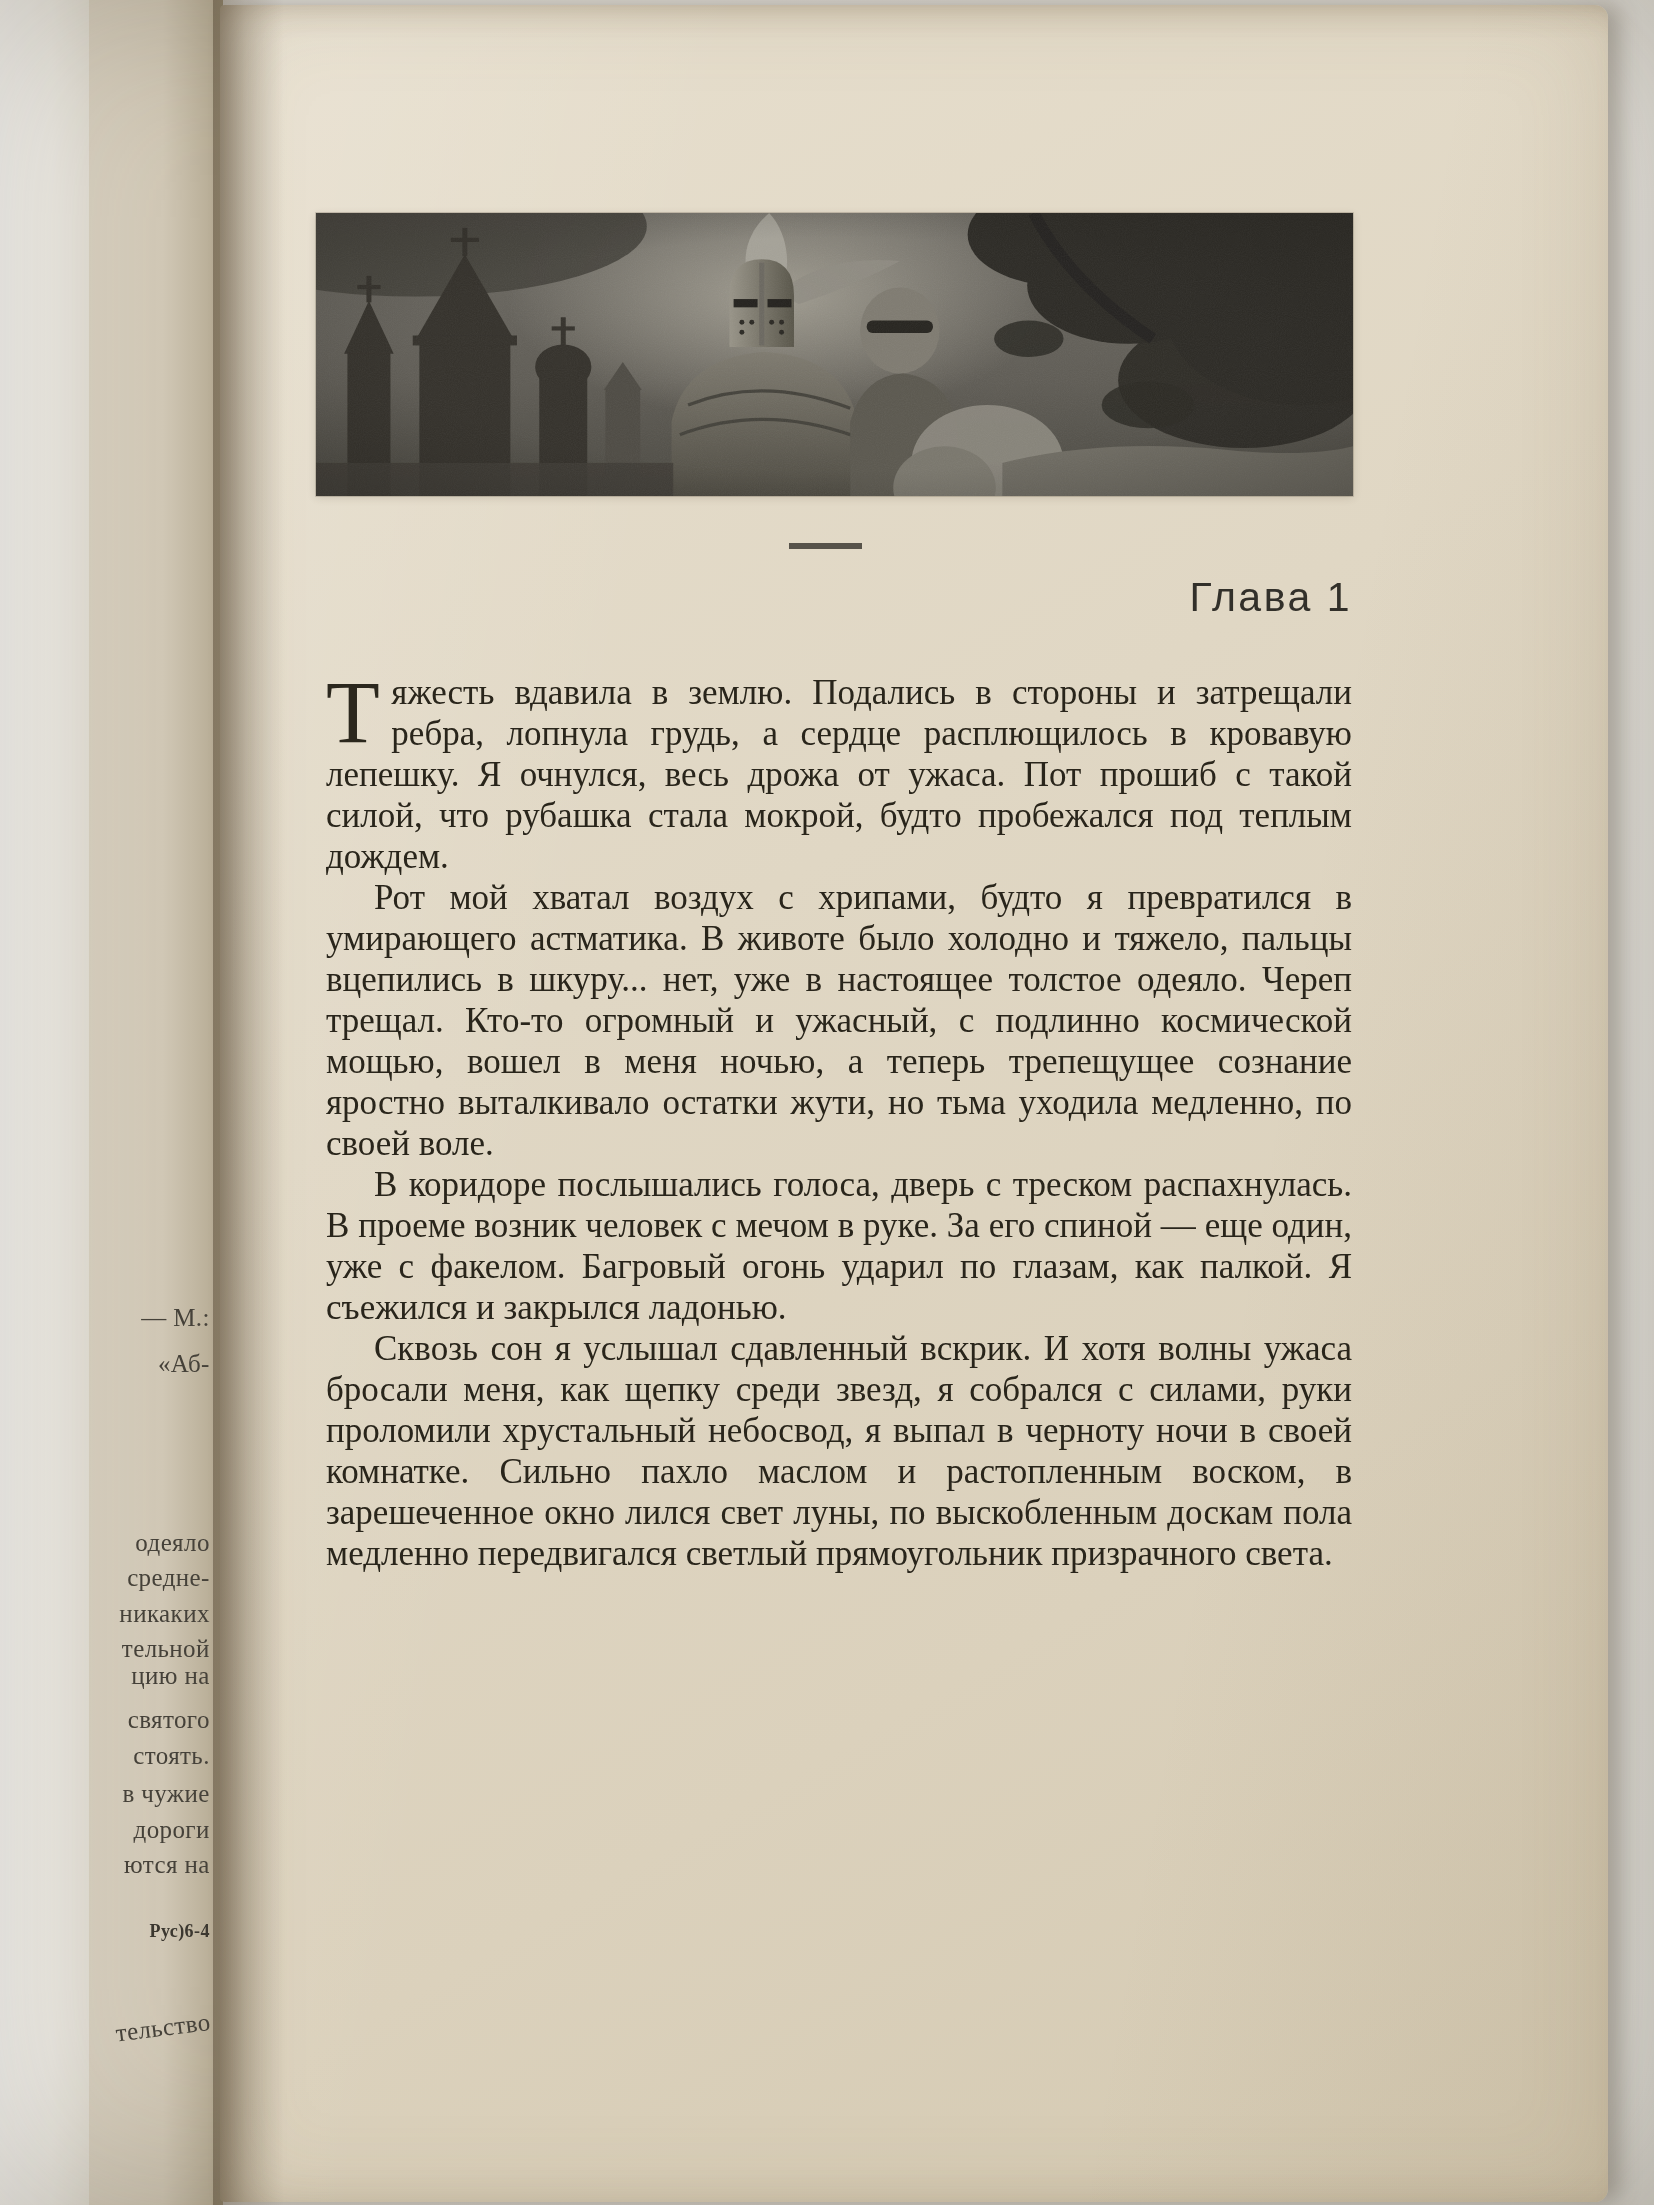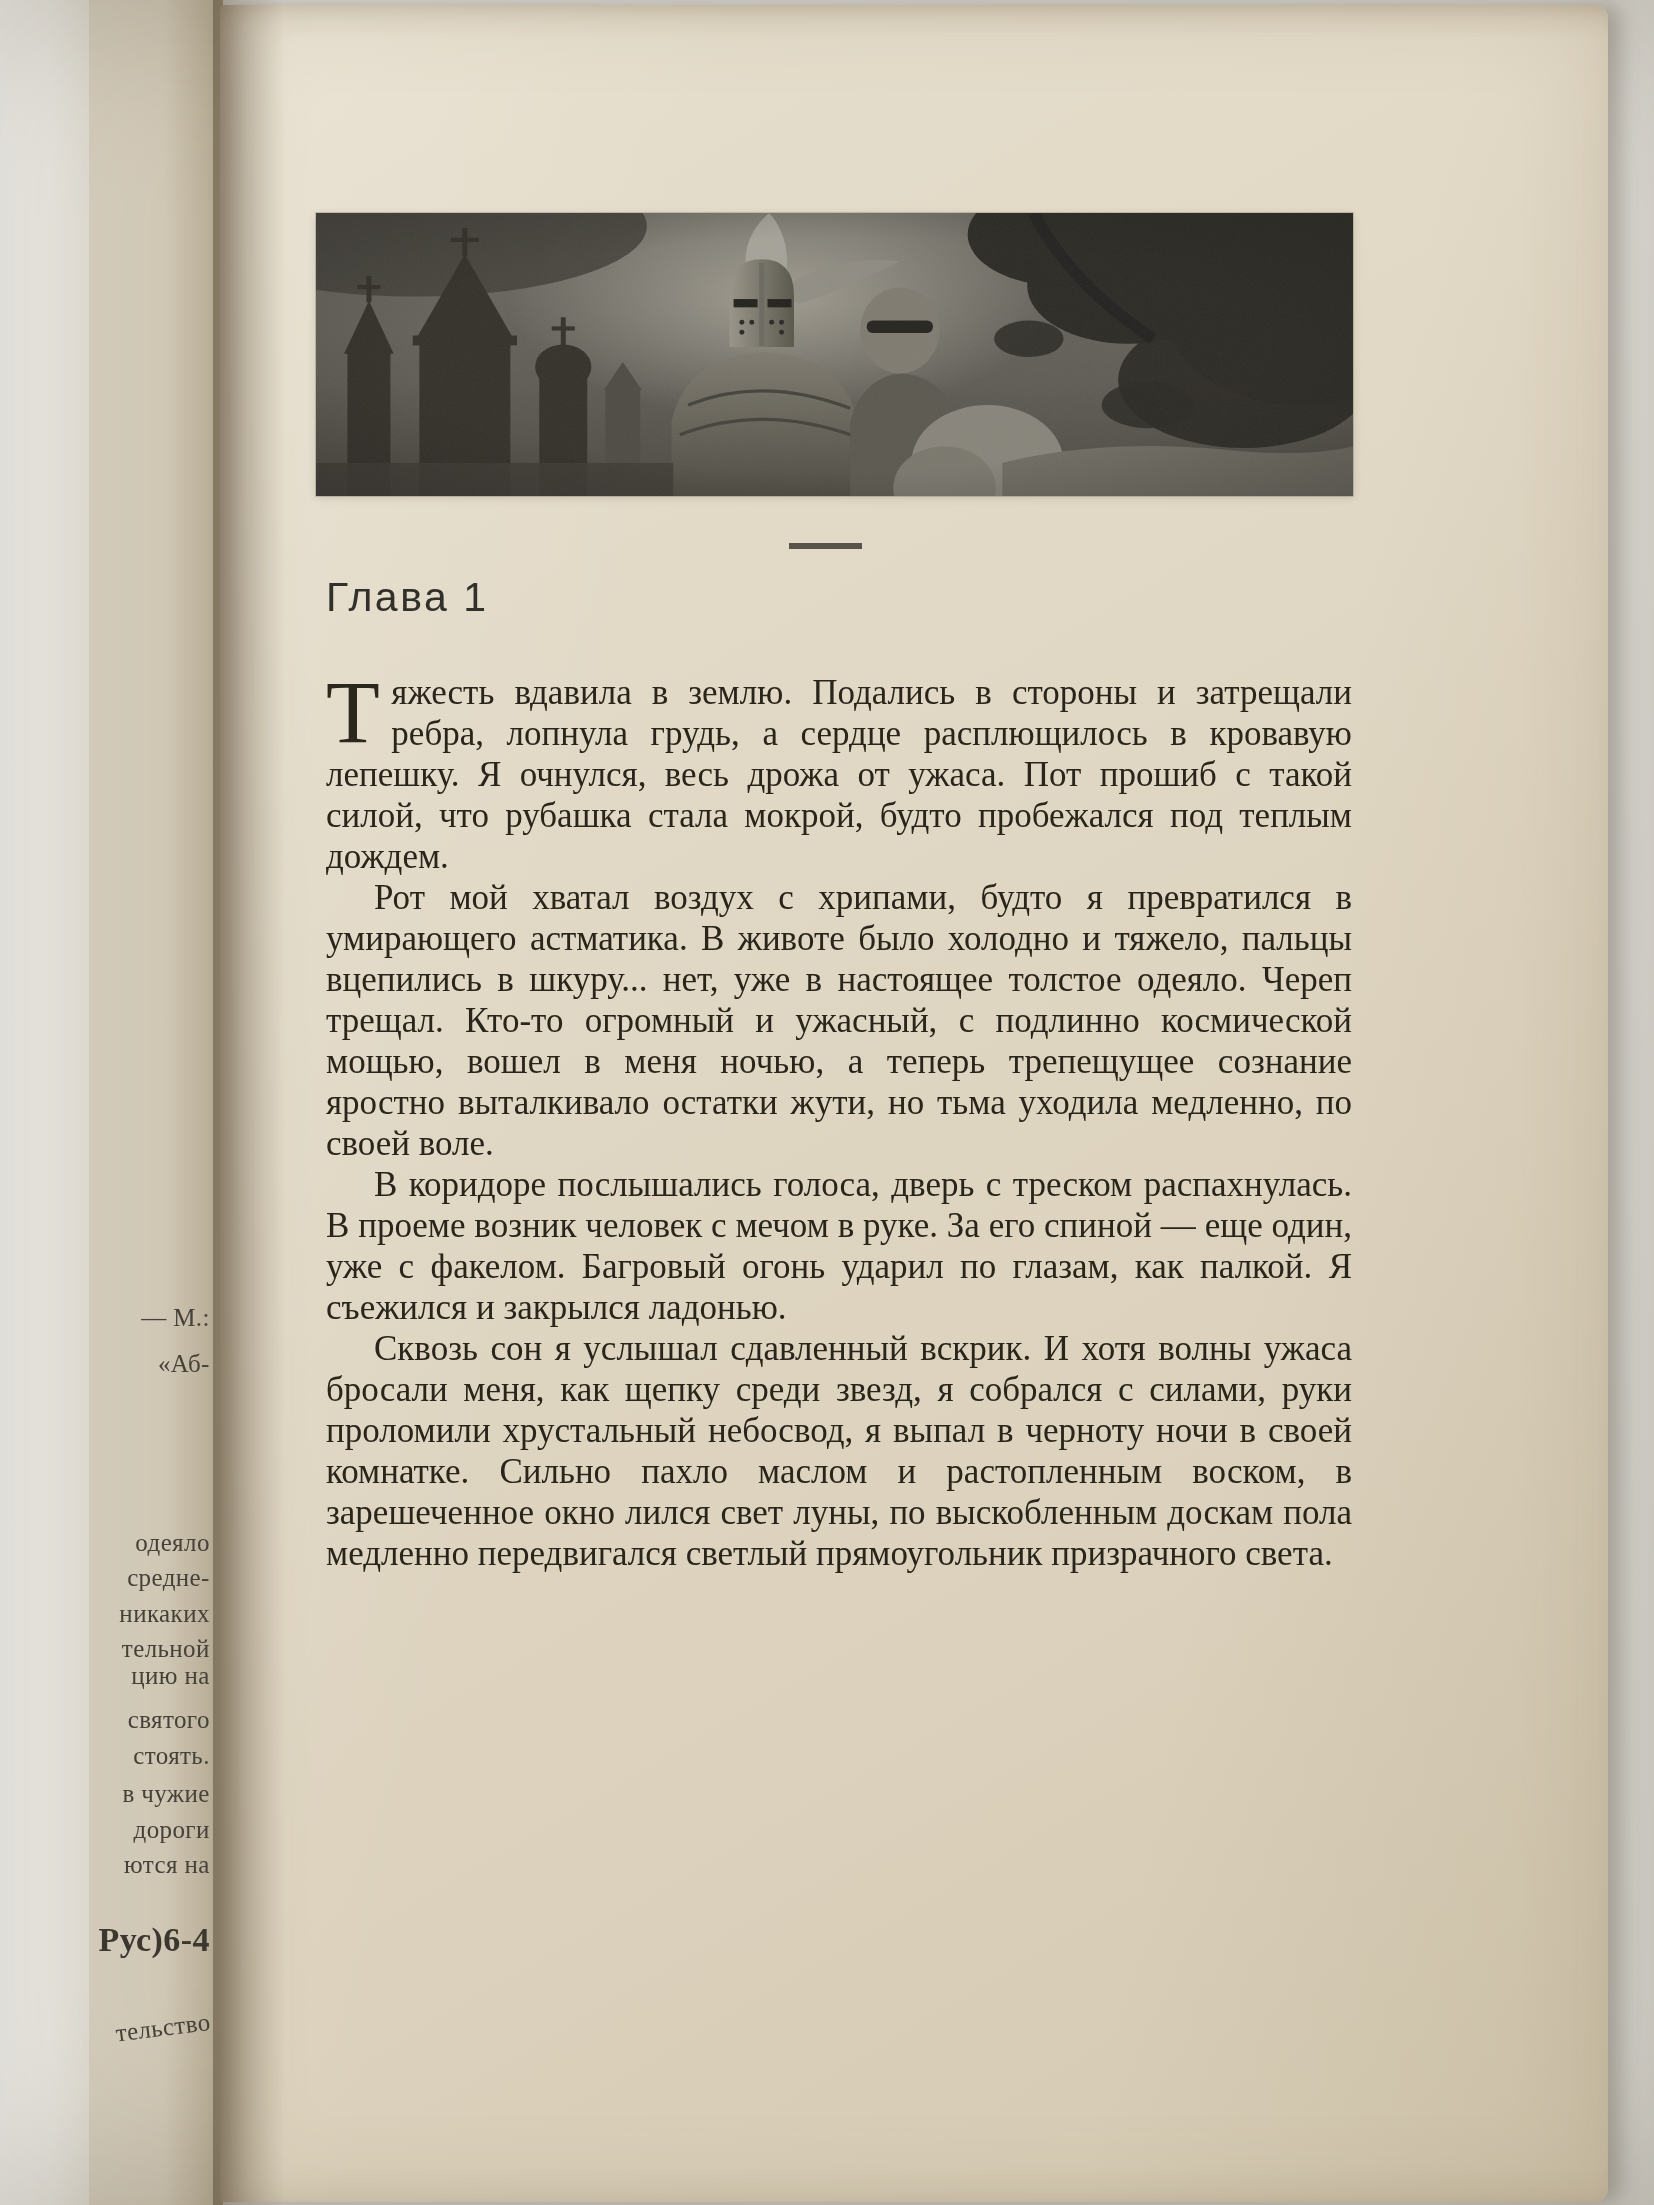--- a/index.html
+++ b/index.html
@@ -19,21 +19,21 @@
   }
   
   .prev-strip{
     position:absolute; left:89px; top:0; bottom:0; width:134px;
     background:linear-gradient(90deg,#d9d1c1 0%,#d2c9b7 55%,#b3a890 100%);
   }
   .frag{
     position:absolute; right:13.2px; white-space:nowrap;
     font-size:25px; color:#46423a; letter-spacing:0.4px;
   }
-  .frag-bold{ font-weight:bold; font-size:34px; color:#3c3830; }
+  .frag-bold{ font-weight:bold; font-size:18px; color:#3c3830; }
   .frag-tilt{ transform:rotate(-7deg); transform-origin:right center; }
   
   .gutter{
     position:absolute; left:213px; top:0; bottom:0; width:71px; z-index:5;
     background:linear-gradient(90deg, rgba(72,58,38,.45) 0%, rgba(72,58,38,.18) 45%, rgba(72,58,38,0) 100%);
     pointer-events:none;
   }
   
   .main-page{
     position:absolute; left:220px; top:5px; width:1388px; height:2197px; z-index:2;
@@ -54,21 +54,21 @@
     background:#56544f; overflow:hidden;
     box-shadow:0 0 0 0.8px rgba(70,62,48,.25), 0 1.7px 8.3px rgba(70,60,42,.18);
   }
   .illustration svg{ display:block; width:100%; height:100%; }
   .divider{
     position:absolute; top:538px; left:569px; width:73px; height:5.8px;
     background:#57534a;
   }
   .chapter-title{
     position:absolute; top:569px; left:106px; width:1026px; margin:0;
-    text-align:left; font-family:"Liberation Sans","DejaVu Sans",sans-serif;
+    text-align:right; font-family:"Liberation Sans","DejaVu Sans",sans-serif;
     font-size:41px; font-weight:400; letter-spacing:2.5px; color:#32302a;
   }
   .text-block{
     position:absolute; left:106px; top:667px; width:1026px;
     font-size:35px; line-height:41px; color:#29251b; text-align:justify;
   }
   .para{ margin:0; text-indent:48px; }
   .para.first{ text-indent:0; }
   .dropcap{
     float:left; font-size:88px; line-height:78px; height:78px;

